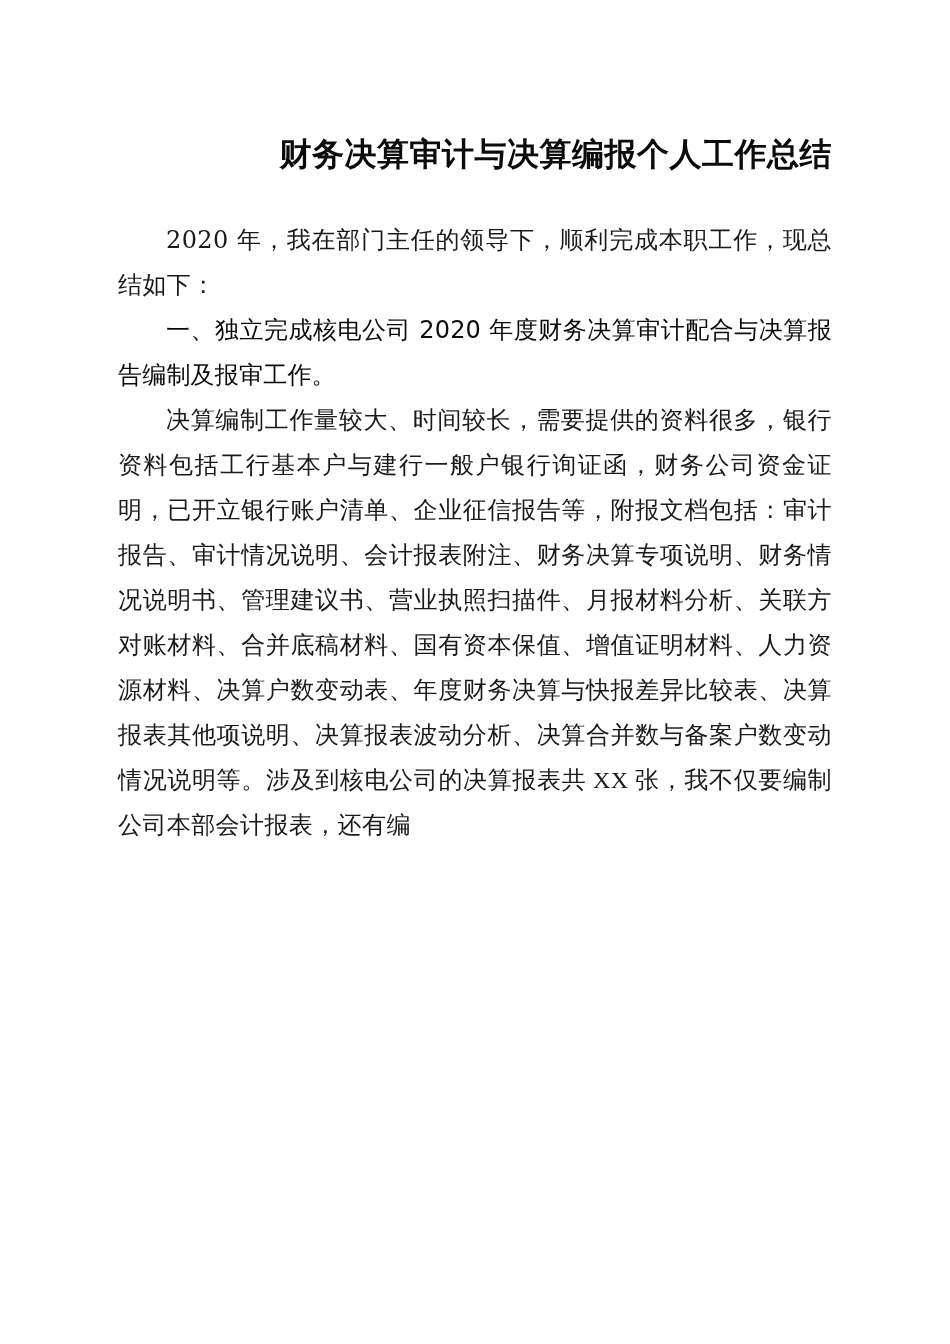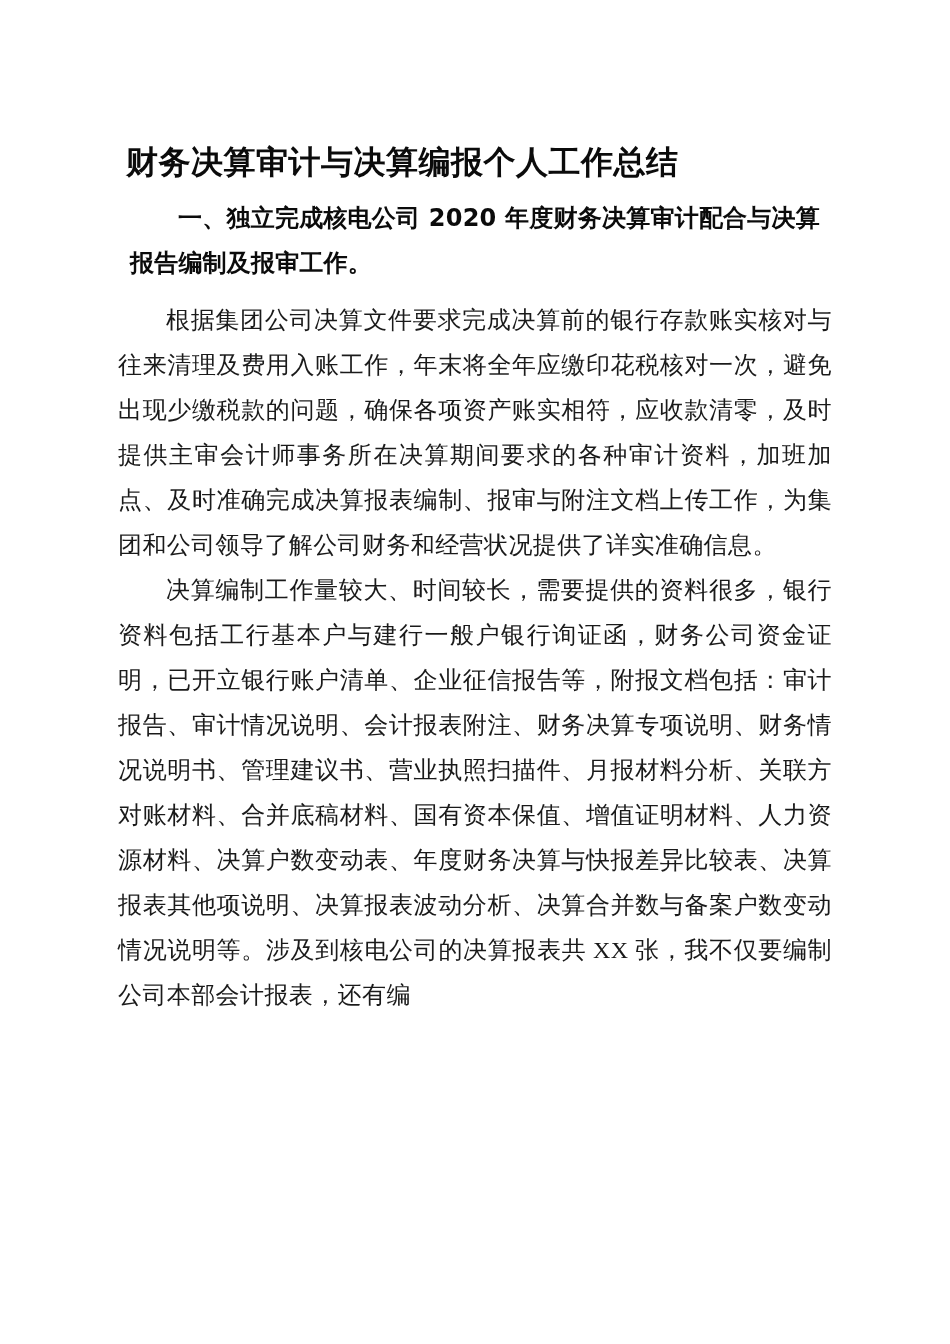--- a/index.html
+++ b/index.html
@@ -21,23 +21,23 @@
     left: 118px;
     top: 0;
     width: 714px;
   }
   .doc-title {
     font-family: "DejaVu Serif", "Liberation Serif", serif;
     font-weight: bold;
     font-size: 32px;
     line-height: 44px;
     color: #0b0b0b;
-    text-align: left;
+    text-align: right;
     letter-spacing: 0.5px;
-    margin: 8px;
+    margin: 0;
     padding-top: 132px;
     padding-bottom: 0;
     white-space: nowrap;
   }
   .para {
     font-family: "DejaVu Serif", "Liberation Serif", serif;
     font-size: 24px;
     line-height: 45px;
     color: #1a1a1a;
     text-align: justify;
@@ -45,45 +45,45 @@
     text-indent: 48px;
     margin: 0;
     letter-spacing: 0.4px;
     word-break: break-all;
   }
   .para-first {
     margin-top: 42px;
   }
   .section-head {
     font-family: "DejaVu Sans", "Liberation Sans", sans-serif;
-    font-weight: bold;
+    font-weight: normal;
     font-size: 24px;
     line-height: 45px;
     color: #0b0b0b;
     text-align: justify;
     text-justify: inter-character;
     text-indent: 48px;
-    margin: 12px;
+    margin: 0;
     letter-spacing: 0.2px;
     word-break: break-all;
   }
   .para-clipped {
     position: relative;
     font-family: Liberation Serif, serif;
   }
 </style>
 </head>
 <body>
 
 <div class="page">
   <div class="content">
 
     <h1 class="doc-title">财务决算审计与决算编报个人工作总结</h1>
 
+    <p class="para para-first">2020 年，我在部门主任的领导下，顺利完成本职工作，现总结如下：</p>
 
     <p class="section-head">一、独立完成核电公司 2020 年度财务决算审计配合与决算报告编制及报审工作。</p>
 
-    <p class="para">根据集团公司决算文件要求完成决算前的银行存款账实核对与往来清理及费用入账工作，年末将全年应缴印花税核对一次，避免出现少缴税款的问题，确保各项资产账实相符，应收款清零，及时提供主审会计师事务所在决算期间要求的各种审计资料，加班加点、及时准确完成决算报表编制、报审与附注文档上传工作，为集团和公司领导了解公司财务和经营状况提供了详实准确信息。</p>
 
     <p class="para para-clipped">决算编制工作量较大、时间较长，需要提供的资料很多，银行资料包括工行基本户与建行一般户银行询证函，财务公司资金证明，已开立银行账户清单、企业征信报告等，附报文档包括：审计报告、审计情况说明、会计报表附注、财务决算专项说明、财务情况说明书、管理建议书、营业执照扫描件、月报材料分析、关联方对账材料、合并底稿材料、国有资本保值、增值证明材料、人力资源材料、决算户数变动表、年度财务决算与快报差异比较表、决算报表其他项说明、决算报表波动分析、决算合并数与备案户数变动情况说明等。涉及到核电公司的决算报表共 XX 张，我不仅要编制公司本部会计报表，还有编</p>
 
   </div>
 </div>
 
 </body></html>

